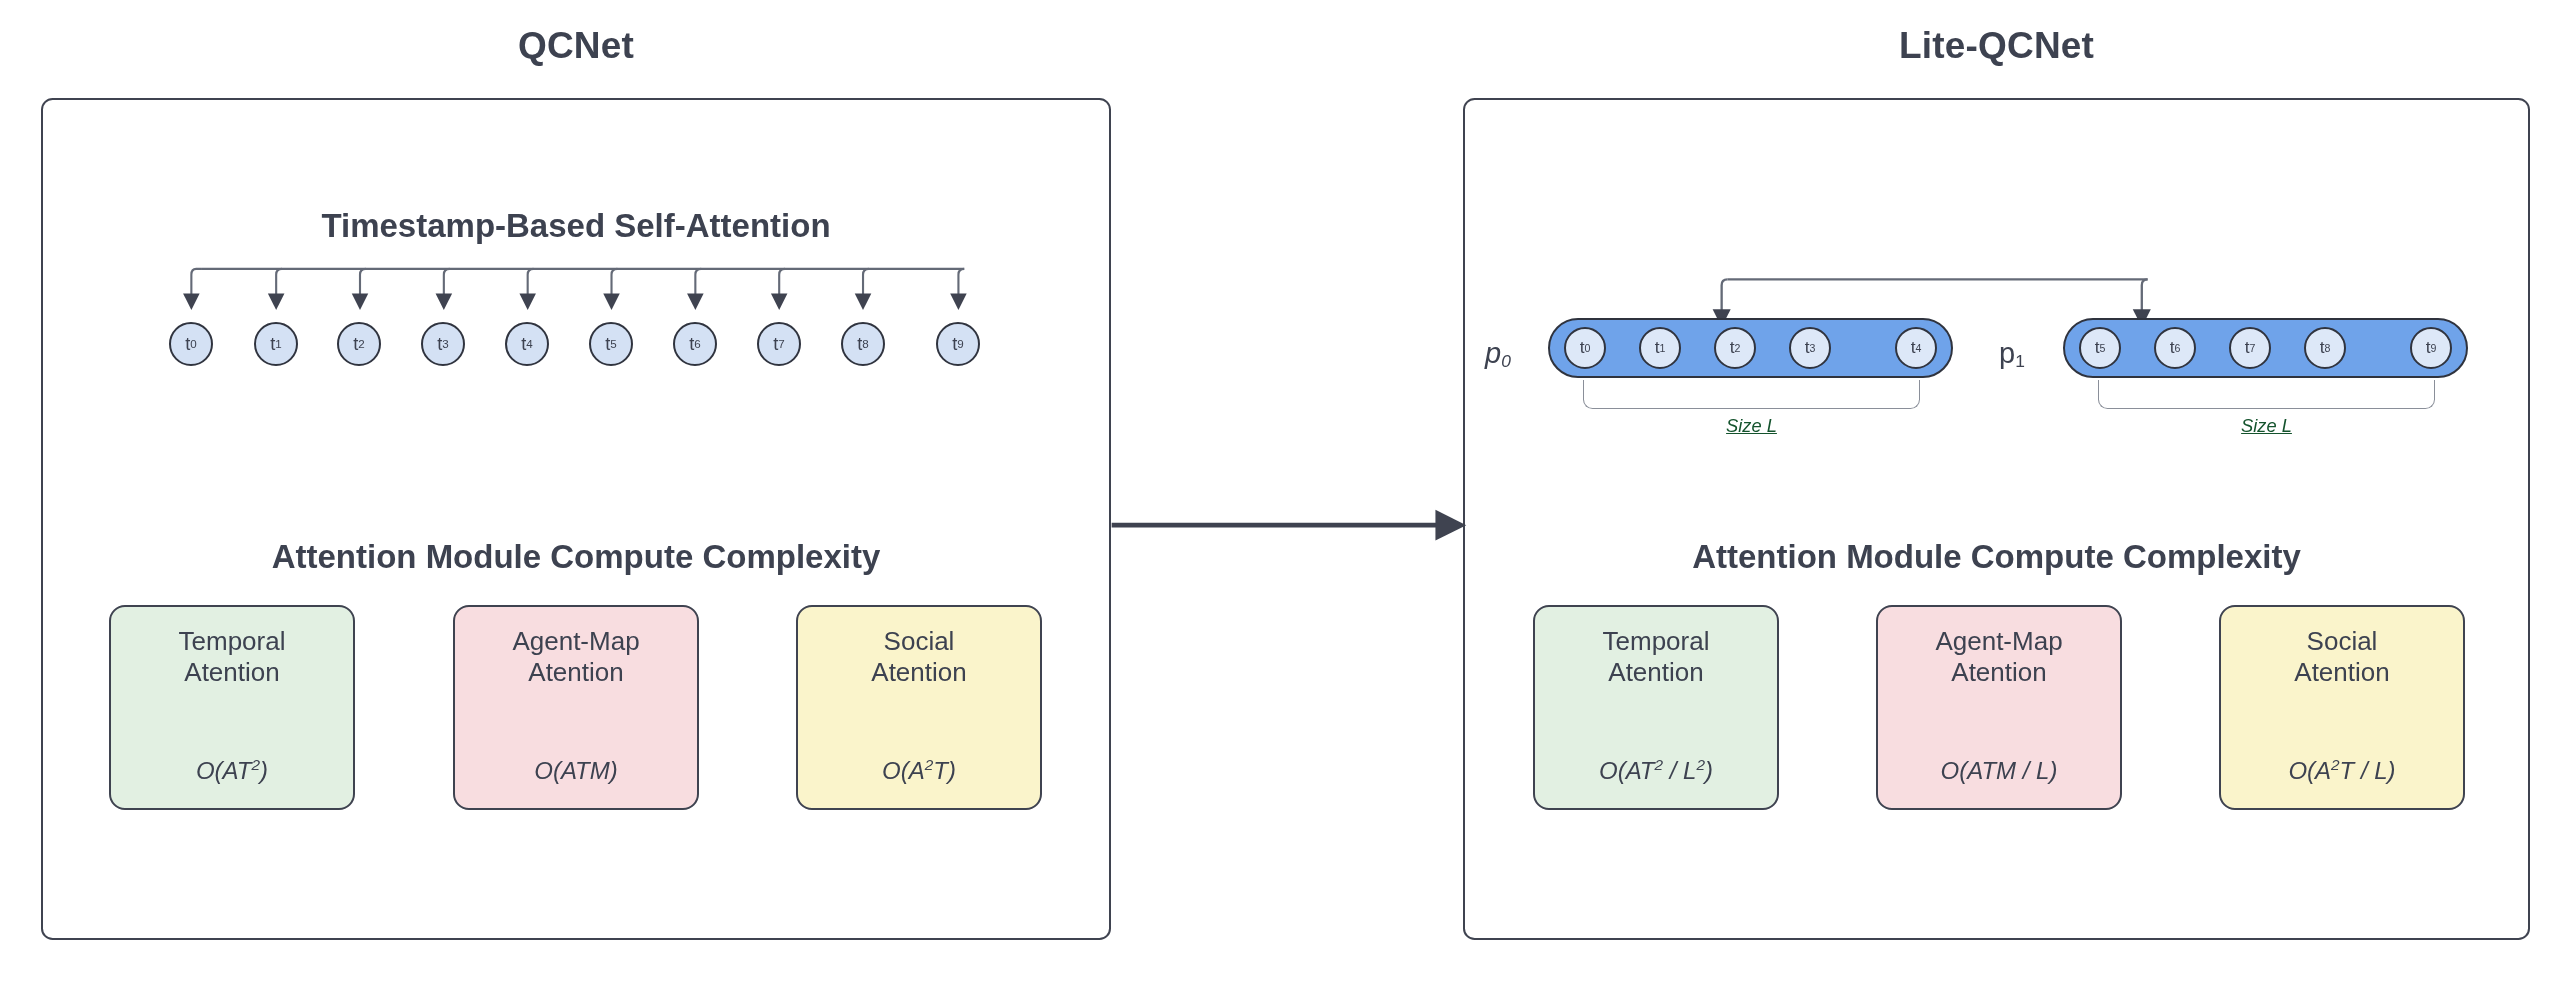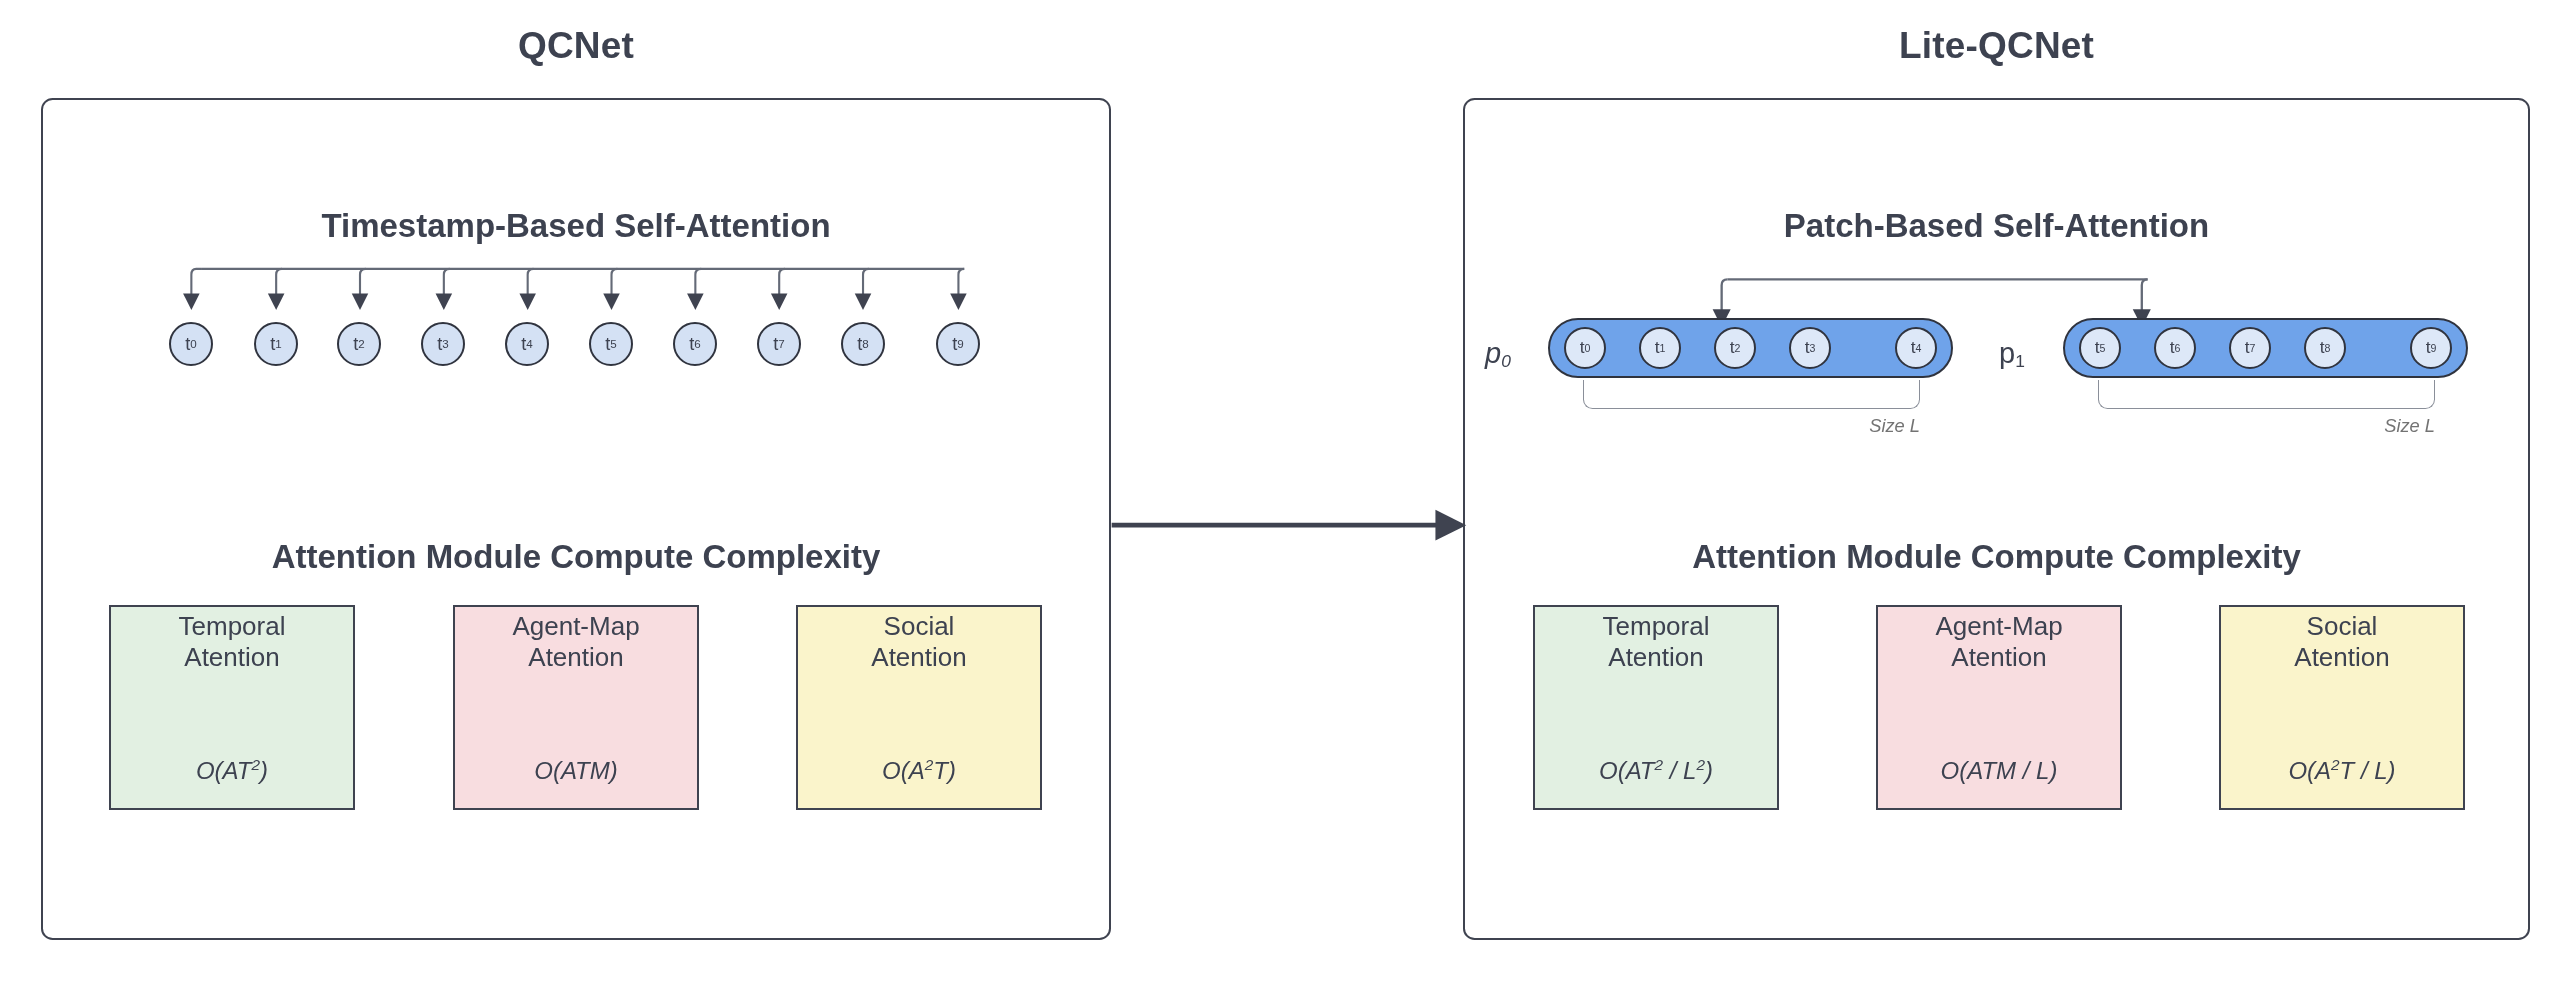--- a/index.html
+++ b/index.html
@@ -116,36 +116,37 @@
     border: 1.9px solid #8a8f99;
     border-top: none;
     border-bottom-left-radius: 9.6px;
     border-bottom-right-radius: 9.6px;
     box-sizing: border-box;
   }
   .size-label {
     position: absolute;
     font-size: 18.3px;
     font-style: italic;
-    color: #737373;
-    text-align: right;
-    white-space: nowrap;
+    color: #14532d;
+    text-align: center;
+    white-space: nowrap;
+    text-decoration: underline;
   }
 
   
   .cbox {
     position: absolute;
     border: 2.9px solid #3f4350;
-    border-radius: 0;
+    border-radius: 16px;
     box-sizing: border-box;
     display: flex;
     flex-direction: column;
     align-items: center;
     justify-content: flex-start;
-    padding-top: 4px;
+    padding-top: 19px;
   }
   .cbox .cname {
     font-size: 26px;
     line-height: 1.18;
     text-align: center;
     color: #3d4250;
     white-space: pre-line;
   }
   .cbox .cformula {
     position: absolute;
@@ -178,21 +179,20 @@
   <div class="panel-title" id="title-right">Lite-QCNet</div>
 
   <div class="panel" id="panel-left"></div>
 
   <div class="section-heading" style="left:41px; top:207px; width:1070px;">Timestamp-Based Self-Attention</div>
 
   <div class="section-heading" style="left:41px; top:538px; width:1070px;">Attention Module Compute Complexity</div>
 
   <div class="panel" id="panel-right"></div>
 
-  <div class="section-heading" style="left:1463px; top:207px; width:1067px;">Patch-Based Self-Attention</div>
 
   <div class="section-heading" style="left:1463px; top:538px; width:1067px;">Attention Module Compute Complexity</div>
 
   <svg class="overlay" viewBox="0 0 2672 1018">
     <defs>
       <marker id="thinhead" markerWidth="9" markerHeight="9" refX="4.2" refY="4.5" orient="auto" markerUnits="strokeWidth">
         <path d="M0.4,0.6 L8.2,4.5 L0.4,8.4 z" fill="#3f4350"></path>
       </marker>
       <marker id="fathead" markerWidth="7" markerHeight="7" refX="3.4" refY="3.5" orient="auto" markerUnits="strokeWidth">
         <path d="M0.2,0.3 L6.6,3.5 L0.2,6.7 z" fill="#3f4350"></path>

